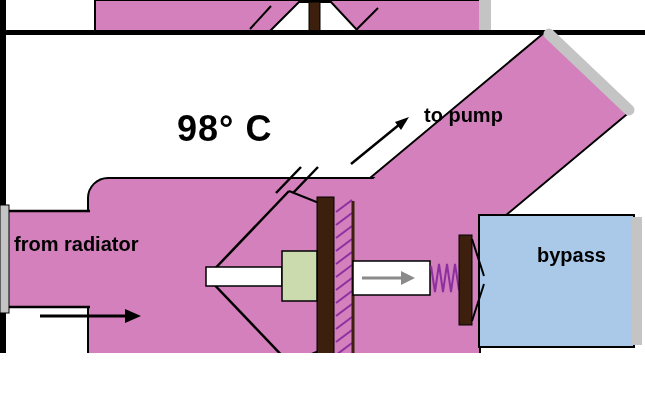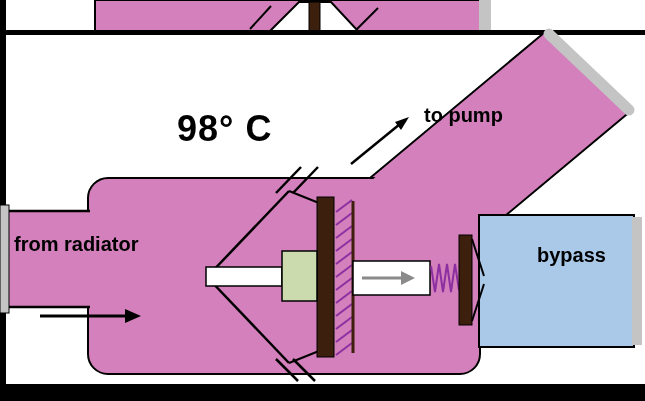--- a/index.html
+++ b/index.html
@@ -1,16 +1,16 @@
 <!DOCTYPE html>
 <html><head>
 <meta charset="utf-8">
 <style>
   html,body{margin:0;padding:0;background:#fff;}
-  #stage{position:relative;width:645px;height:401px;background:#fff;overflow:hidden;
+  #stage{position:relative;width:645px;height:353px;background:#fff;overflow:hidden;
          font-family:"Liberation Sans",sans-serif;}
   svg{position:absolute;left:0;top:0;}
   .lbl{font-family:"Liberation Sans",sans-serif;font-weight:bold;fill:#000;}
   .lbl-lg{font-size:36px;letter-spacing:1px;}
   .lbl-md{font-size:20px;}
 </style>
 </head>
 <body>
 
 <div id="stage">

